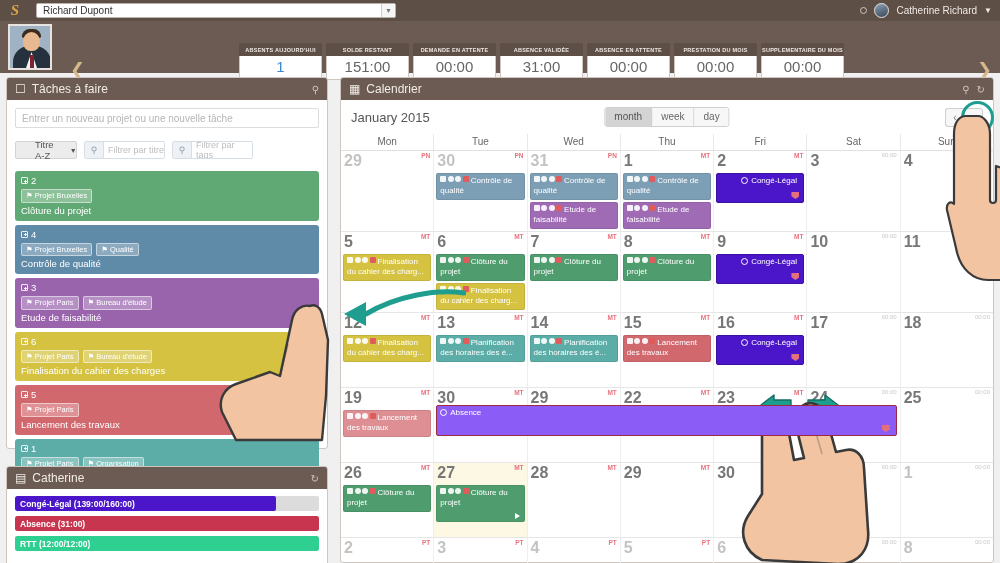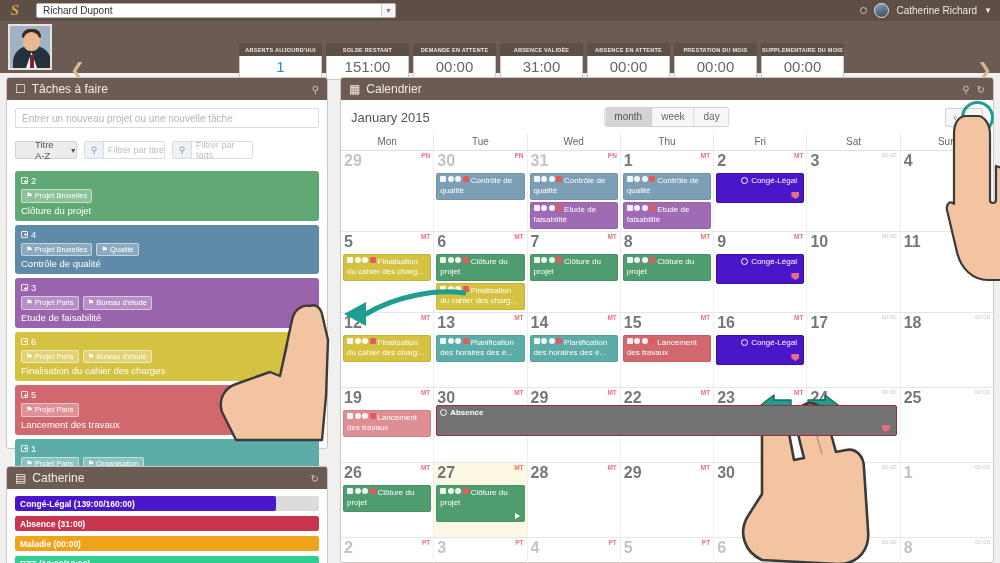--- a/index.html
+++ b/index.html
@@ -261,21 +261,21 @@
     border: 1px solid rgba(0,0,0,.08);
   }
   .ev .evicons { display: inline-flex; gap: 1.5px; align-items: center; margin-right: 2px; vertical-align: top; }
   .evi {
     display: inline-block; width: 6px; height: 6px; border-radius: 1px;
     background: rgba(255,255,255,.9);
   }
   .evi.circ { border-radius: 50%; }
   .evi.red { background: #e05c5c; border-radius: 1px; }
   .ev.abs {
-    background: #737373; border: 1px solid #9f2a3f; font-weight: bold;
+    background: #8b5cf6; border: 1px solid #9f2a3f;
   }
   .ev.leave {
     background: #4b16c9; border: 1px solid #3a10a0; min-height: 30px; padding-left: 24px;
   }
   .ev-ring {
     display: inline-block; width: 7px; height: 7px; border-radius: 50%;
     border: 1.5px solid #fff; margin-right: 3px; vertical-align: -1px;
   }
   .ev-flag {
     position: absolute; right: 4px; bottom: 3px;
@@ -450,24 +450,20 @@
       </span>
     </div>
     <div class="bal-body" id="bal-list">
         <div class="bal">
           <div class="fill" style="width:86%;background:#4b16c9"></div>
           <div class="lbl">Congé-Légal (139:00/160:00)</div>
         </div>
         <div class="bal">
           <div class="fill" style="width:100%;background:#c8354f"></div>
           <div class="lbl">Absence (31:00)</div>
-        </div>
-        <div class="bal">
-          <div class="fill" style="width:100%;background:#f0a319"></div>
-          <div class="lbl">Maladie (00:00)</div>
         </div>
         <div class="bal">
           <div class="fill" style="width:100%;background:#2fcf92"></div>
           <div class="lbl">RTT (12:00/12:00)</div>
         </div>
       </div>
   </div>
 
   <div class="panel" id="calendar">
     <div class="panel-head">

